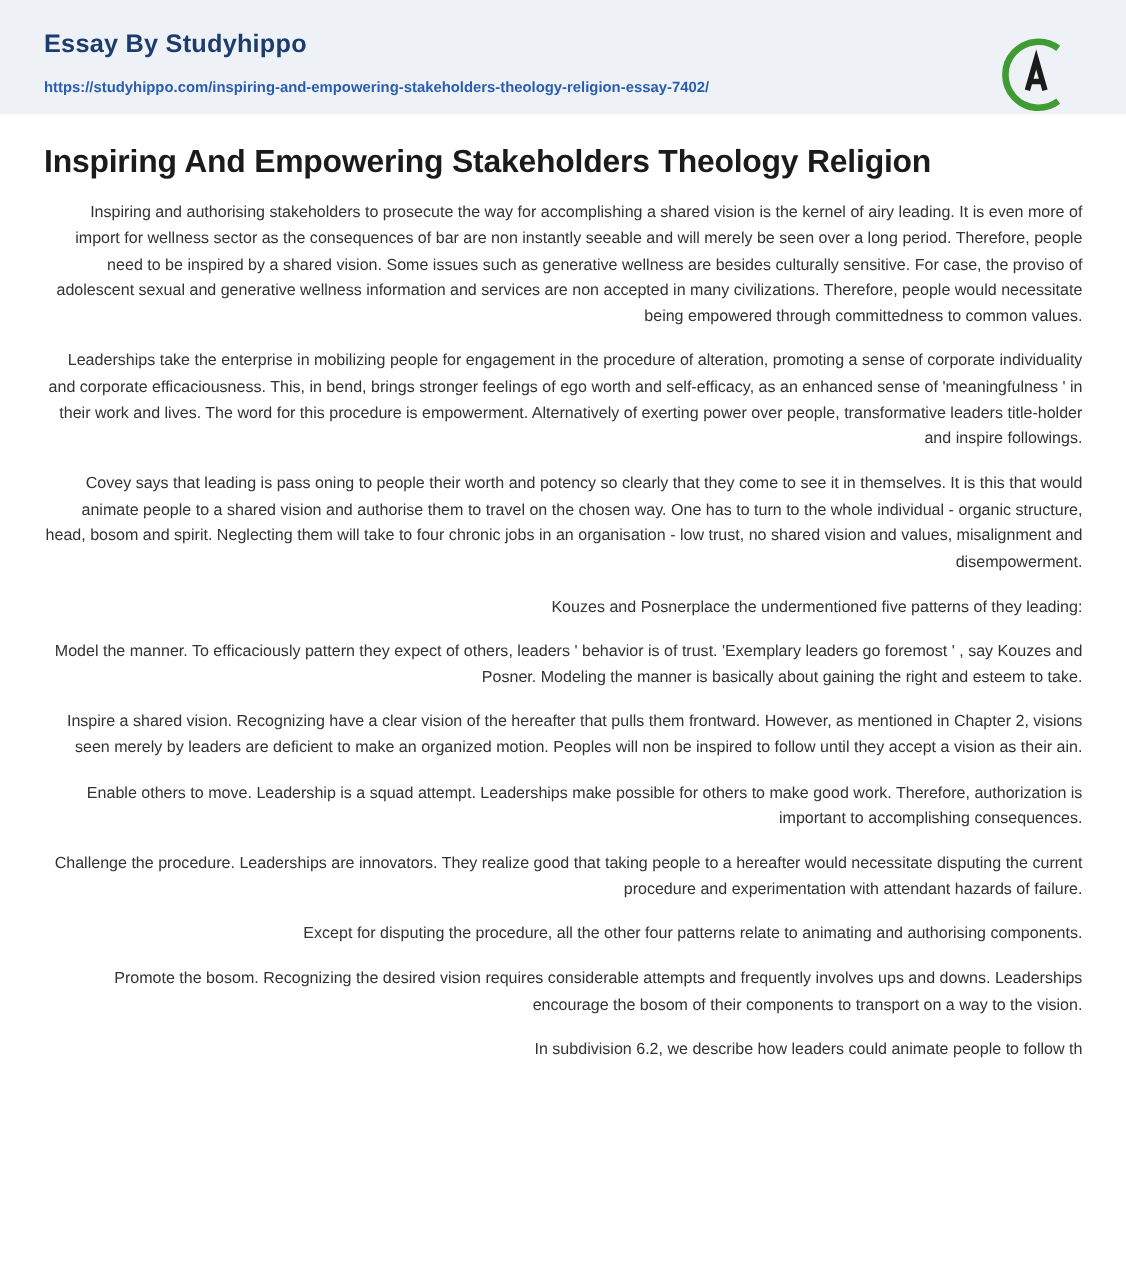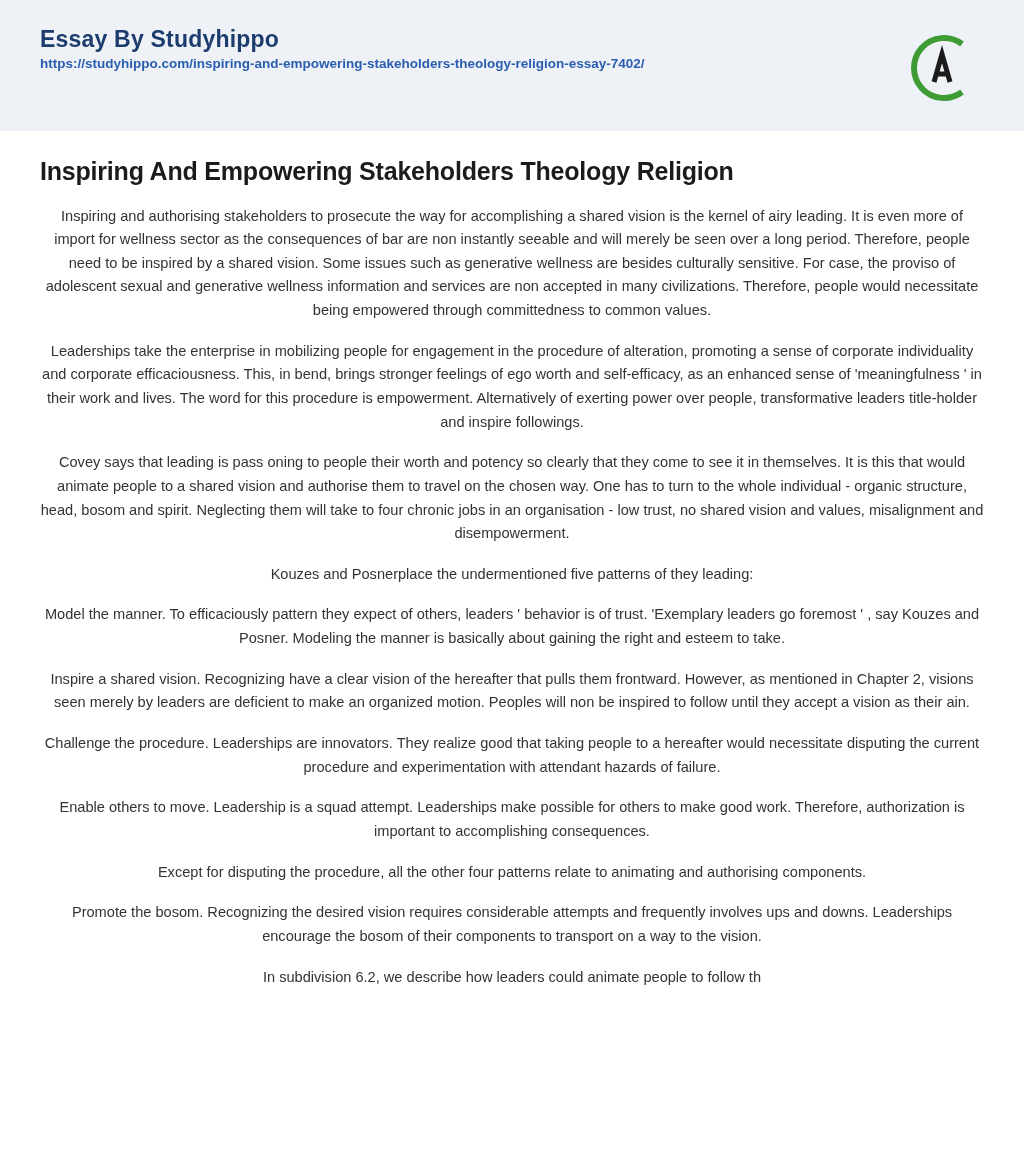--- a/index.html
+++ b/index.html
@@ -21,30 +21,31 @@
     position: relative;
     background: #ffffff;
   }
 
   
   .header {
     background: #eef2f7;
     padding: 26px 40px 22px 40px;
     position: relative;
     box-sizing: border-box;
-    height: 131px;
+    height: 104px;
   }
   .brand {
     font-size: 23px;
     font-weight: bold;
     color: #1c3c6e;
     letter-spacing: 0.2px;
     line-height: 1.2;
   }
   .source-url {
+    margin-top: 16px;
     font-size: 13.5px;
     font-weight: bold;
     color: #2a5db0;
     line-height: 1.55;
     max-width: 760px;
     word-break: break-word;
   }
   .logo {
     position: absolute;
     right: 44px;
@@ -52,33 +53,33 @@
     width: 76px;
     height: 76px;
   }
 
   
   .content {
     padding: 26px 40px 0 40px;
     box-sizing: border-box;
   }
   .doc-title {
-    font-size: 25px;
+    font-size: 29px;
     font-weight: bold;
     color: #1b1b1b;
     line-height: 1.18;
     margin: 0 0 18px 0;
     letter-spacing: -0.2px;
   }
   .para {
     font-size: 14.6px;
     line-height: 1.62;
     color: #333333;
     margin: 0 0 17px 0;
-    text-align: center;
+    text-align: right;
   }
   .para:last-child {
     margin-bottom: 0;
   }
 </style>
 </head>
 <body>
 
 <div class="page">
 
@@ -96,20 +97,20 @@
 
   <div class="content">
     <h1 class="doc-title">Inspiring And Empowering Stakeholders Theology Religion</h1>
 
     <p class="para">Inspiring and authorising stakeholders to prosecute the way for accomplishing a shared vision is the kernel of airy leading. It is even more of import for wellness sector as the consequences of bar are non instantly seeable and will merely be seen over a long period. Therefore, people need to be inspired by a shared vision. Some issues such as generative wellness are besides culturally sensitive. For case, the proviso of adolescent sexual and generative wellness information and services are non accepted in many civilizations. Therefore, people would necessitate being empowered through committedness to common values.</p>
     <p class="para">Leaderships take the enterprise in mobilizing people for engagement in the procedure of alteration, promoting a sense of corporate individuality and corporate efficaciousness. This, in bend, brings stronger feelings of ego worth and self-efficacy, as an enhanced sense of 'meaningfulness ' in their work and lives. The word for this procedure is empowerment. Alternatively of exerting power over people, transformative leaders title-holder and inspire followings.</p>
     <p class="para">Covey says that leading is pass oning to people their worth and potency so clearly that they come to see it in themselves. It is this that would animate people to a shared vision and authorise them to travel on the chosen way. One has to turn to the whole individual - organic structure, head, bosom and spirit. Neglecting them will take to four chronic jobs in an organisation - low trust, no shared vision and values, misalignment and disempowerment.</p>
     <p class="para">Kouzes and Posnerplace the undermentioned five patterns of they leading:</p>
     <p class="para">Model the manner. To efficaciously pattern they expect of others, leaders ' behavior is of trust. 'Exemplary leaders go foremost ' , say Kouzes and Posner. Modeling the manner is basically about gaining the right and esteem to take.</p>
     <p class="para">Inspire a shared vision. Recognizing have a clear vision of the hereafter that pulls them frontward. However, as mentioned in Chapter 2, visions seen merely by leaders are deficient to make an organized motion. Peoples will non be inspired to follow until they accept a vision as their ain.</p>
+    <p class="para">Enable others to move. Leadership is a squad attempt. Leaderships make possible for others to make good work. Therefore, authorization is important to accomplishing consequences.</p>
     <p class="para">Challenge the procedure. Leaderships are innovators. They realize good that taking people to a hereafter would necessitate disputing the current procedure and experimentation with attendant hazards of failure.</p>
-    <p class="para">Enable others to move. Leadership is a squad attempt. Leaderships make possible for others to make good work. Therefore, authorization is important to accomplishing consequences.</p>
     <p class="para">Except for disputing the procedure, all the other four patterns relate to animating and authorising components.</p>
     <p class="para">Promote the bosom. Recognizing the desired vision requires considerable attempts and frequently involves ups and downs. Leaderships encourage the bosom of their components to transport on a way to the vision.</p>
     <p class="para">In subdivision 6.2, we describe how leaders could animate people to follow th</p>
   </div>
 
 </div>
 
 </body></html>

